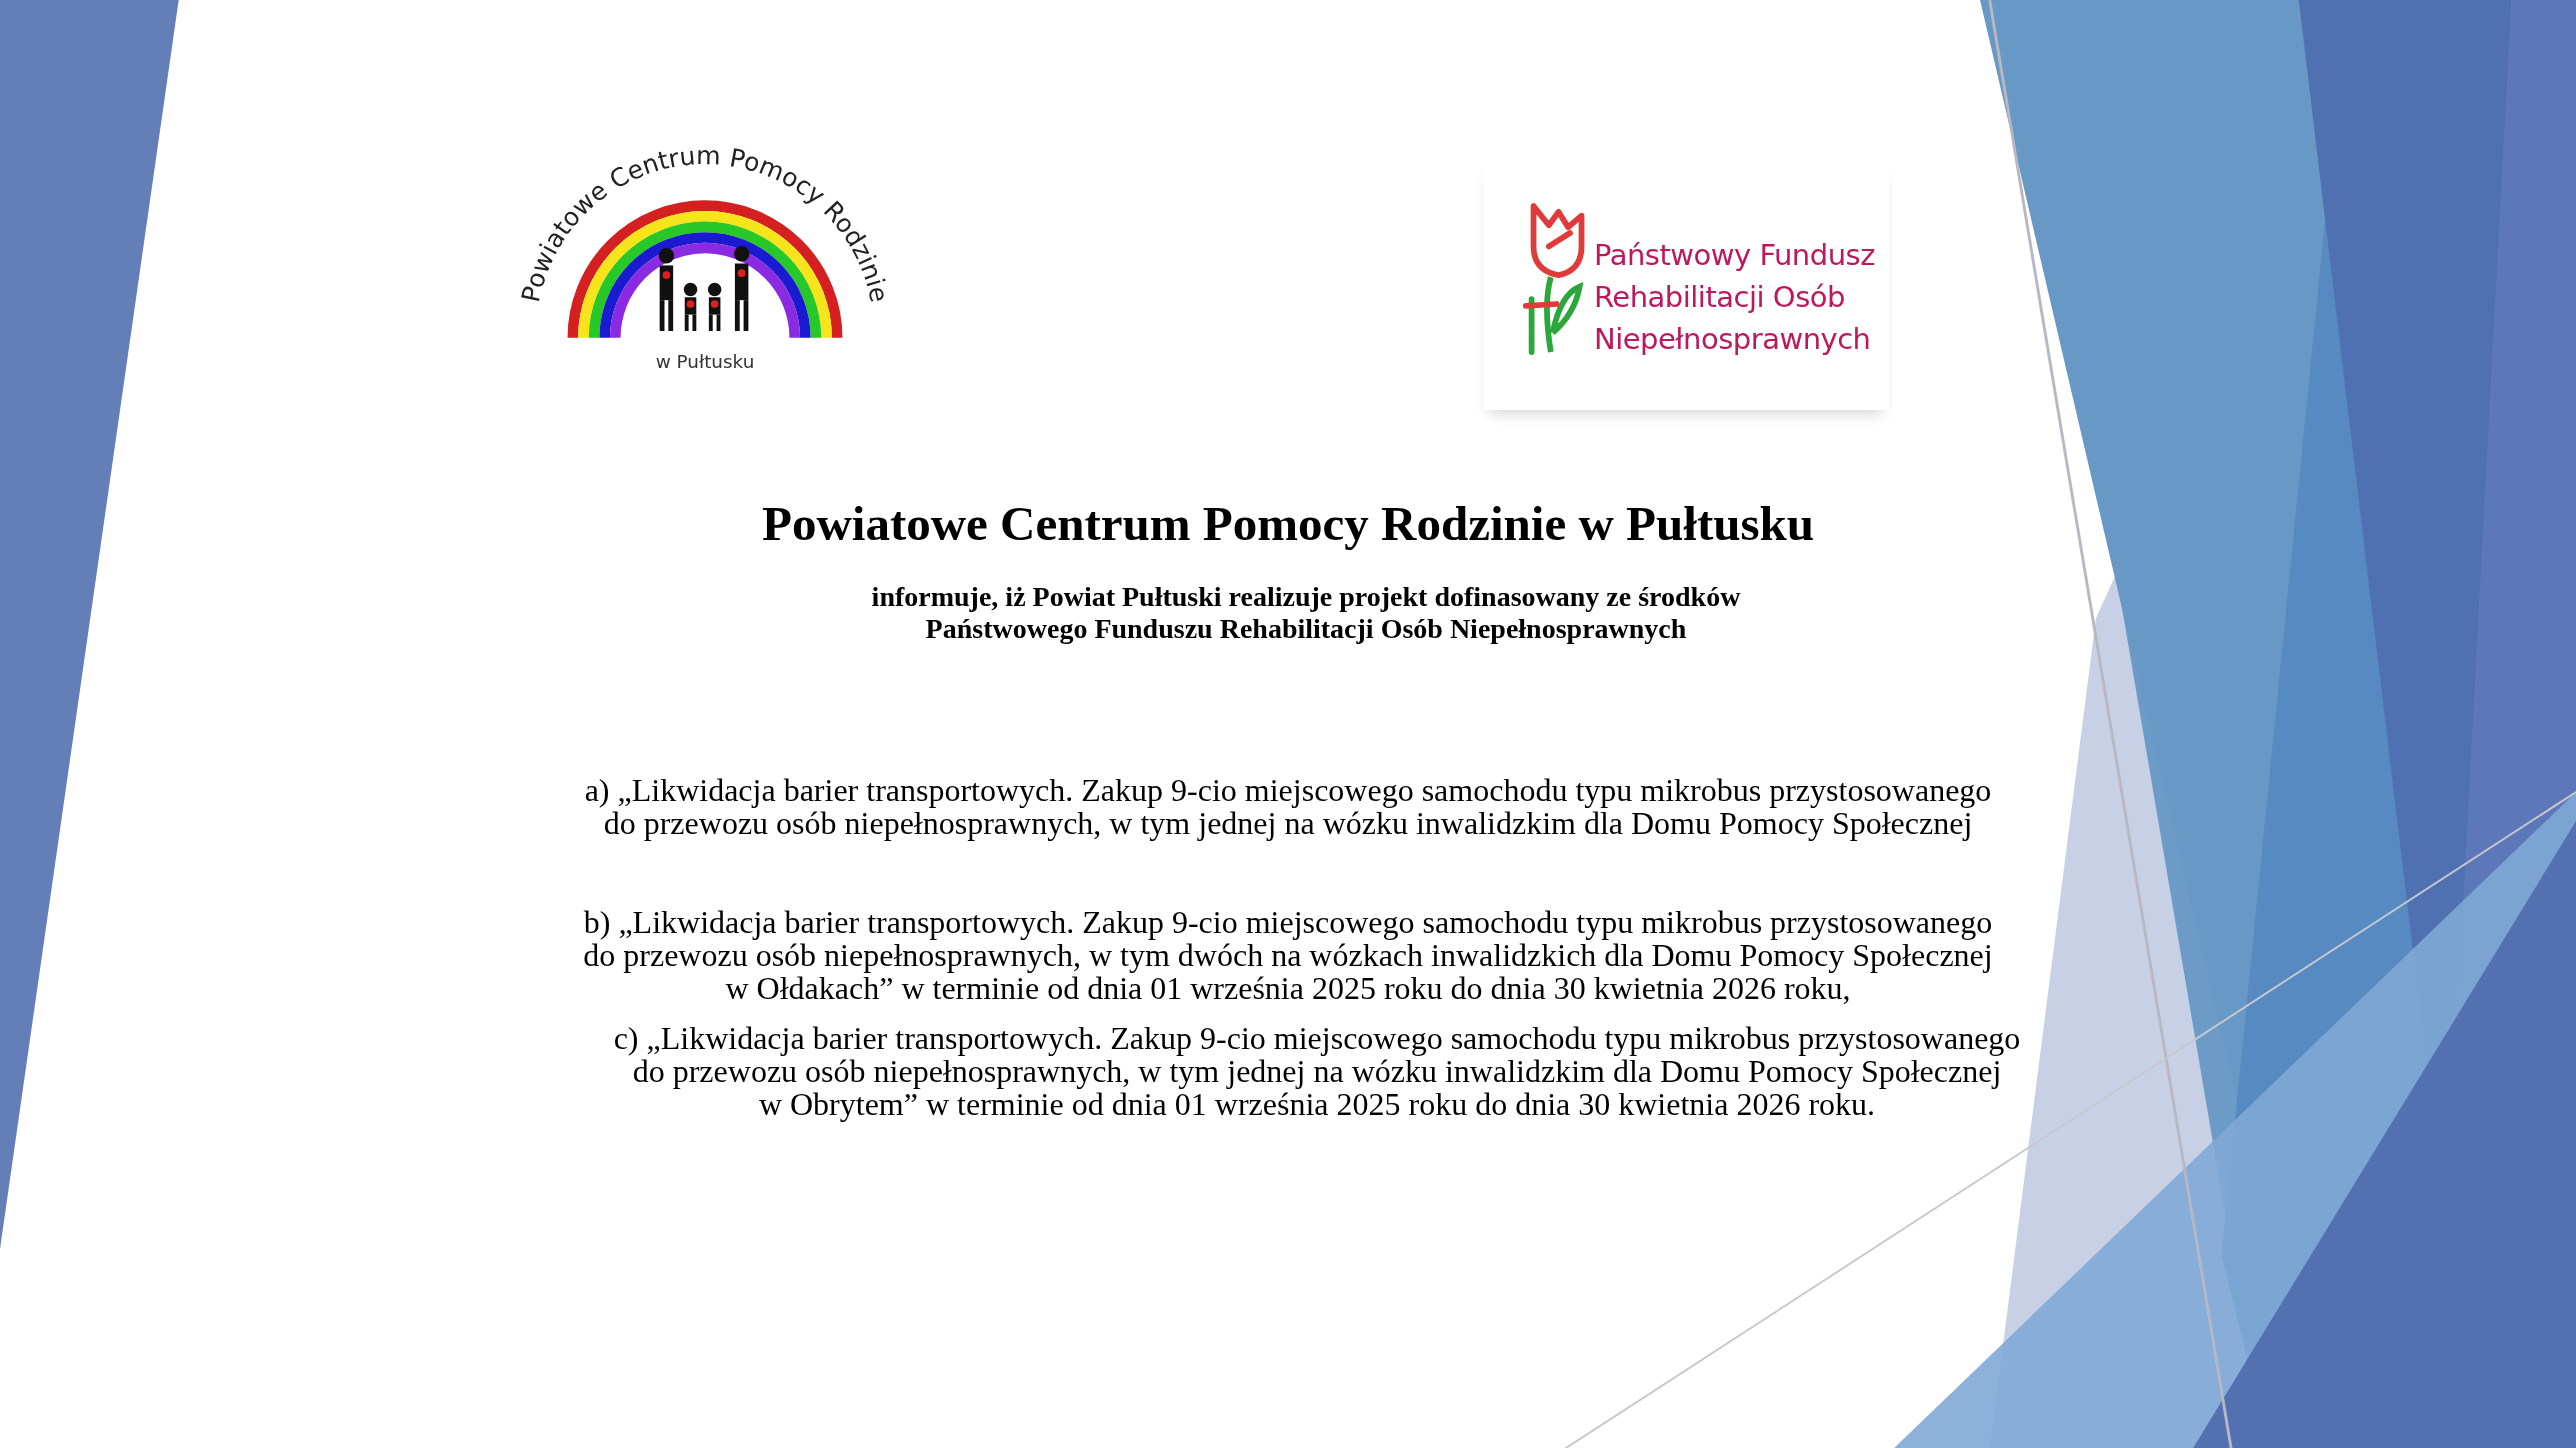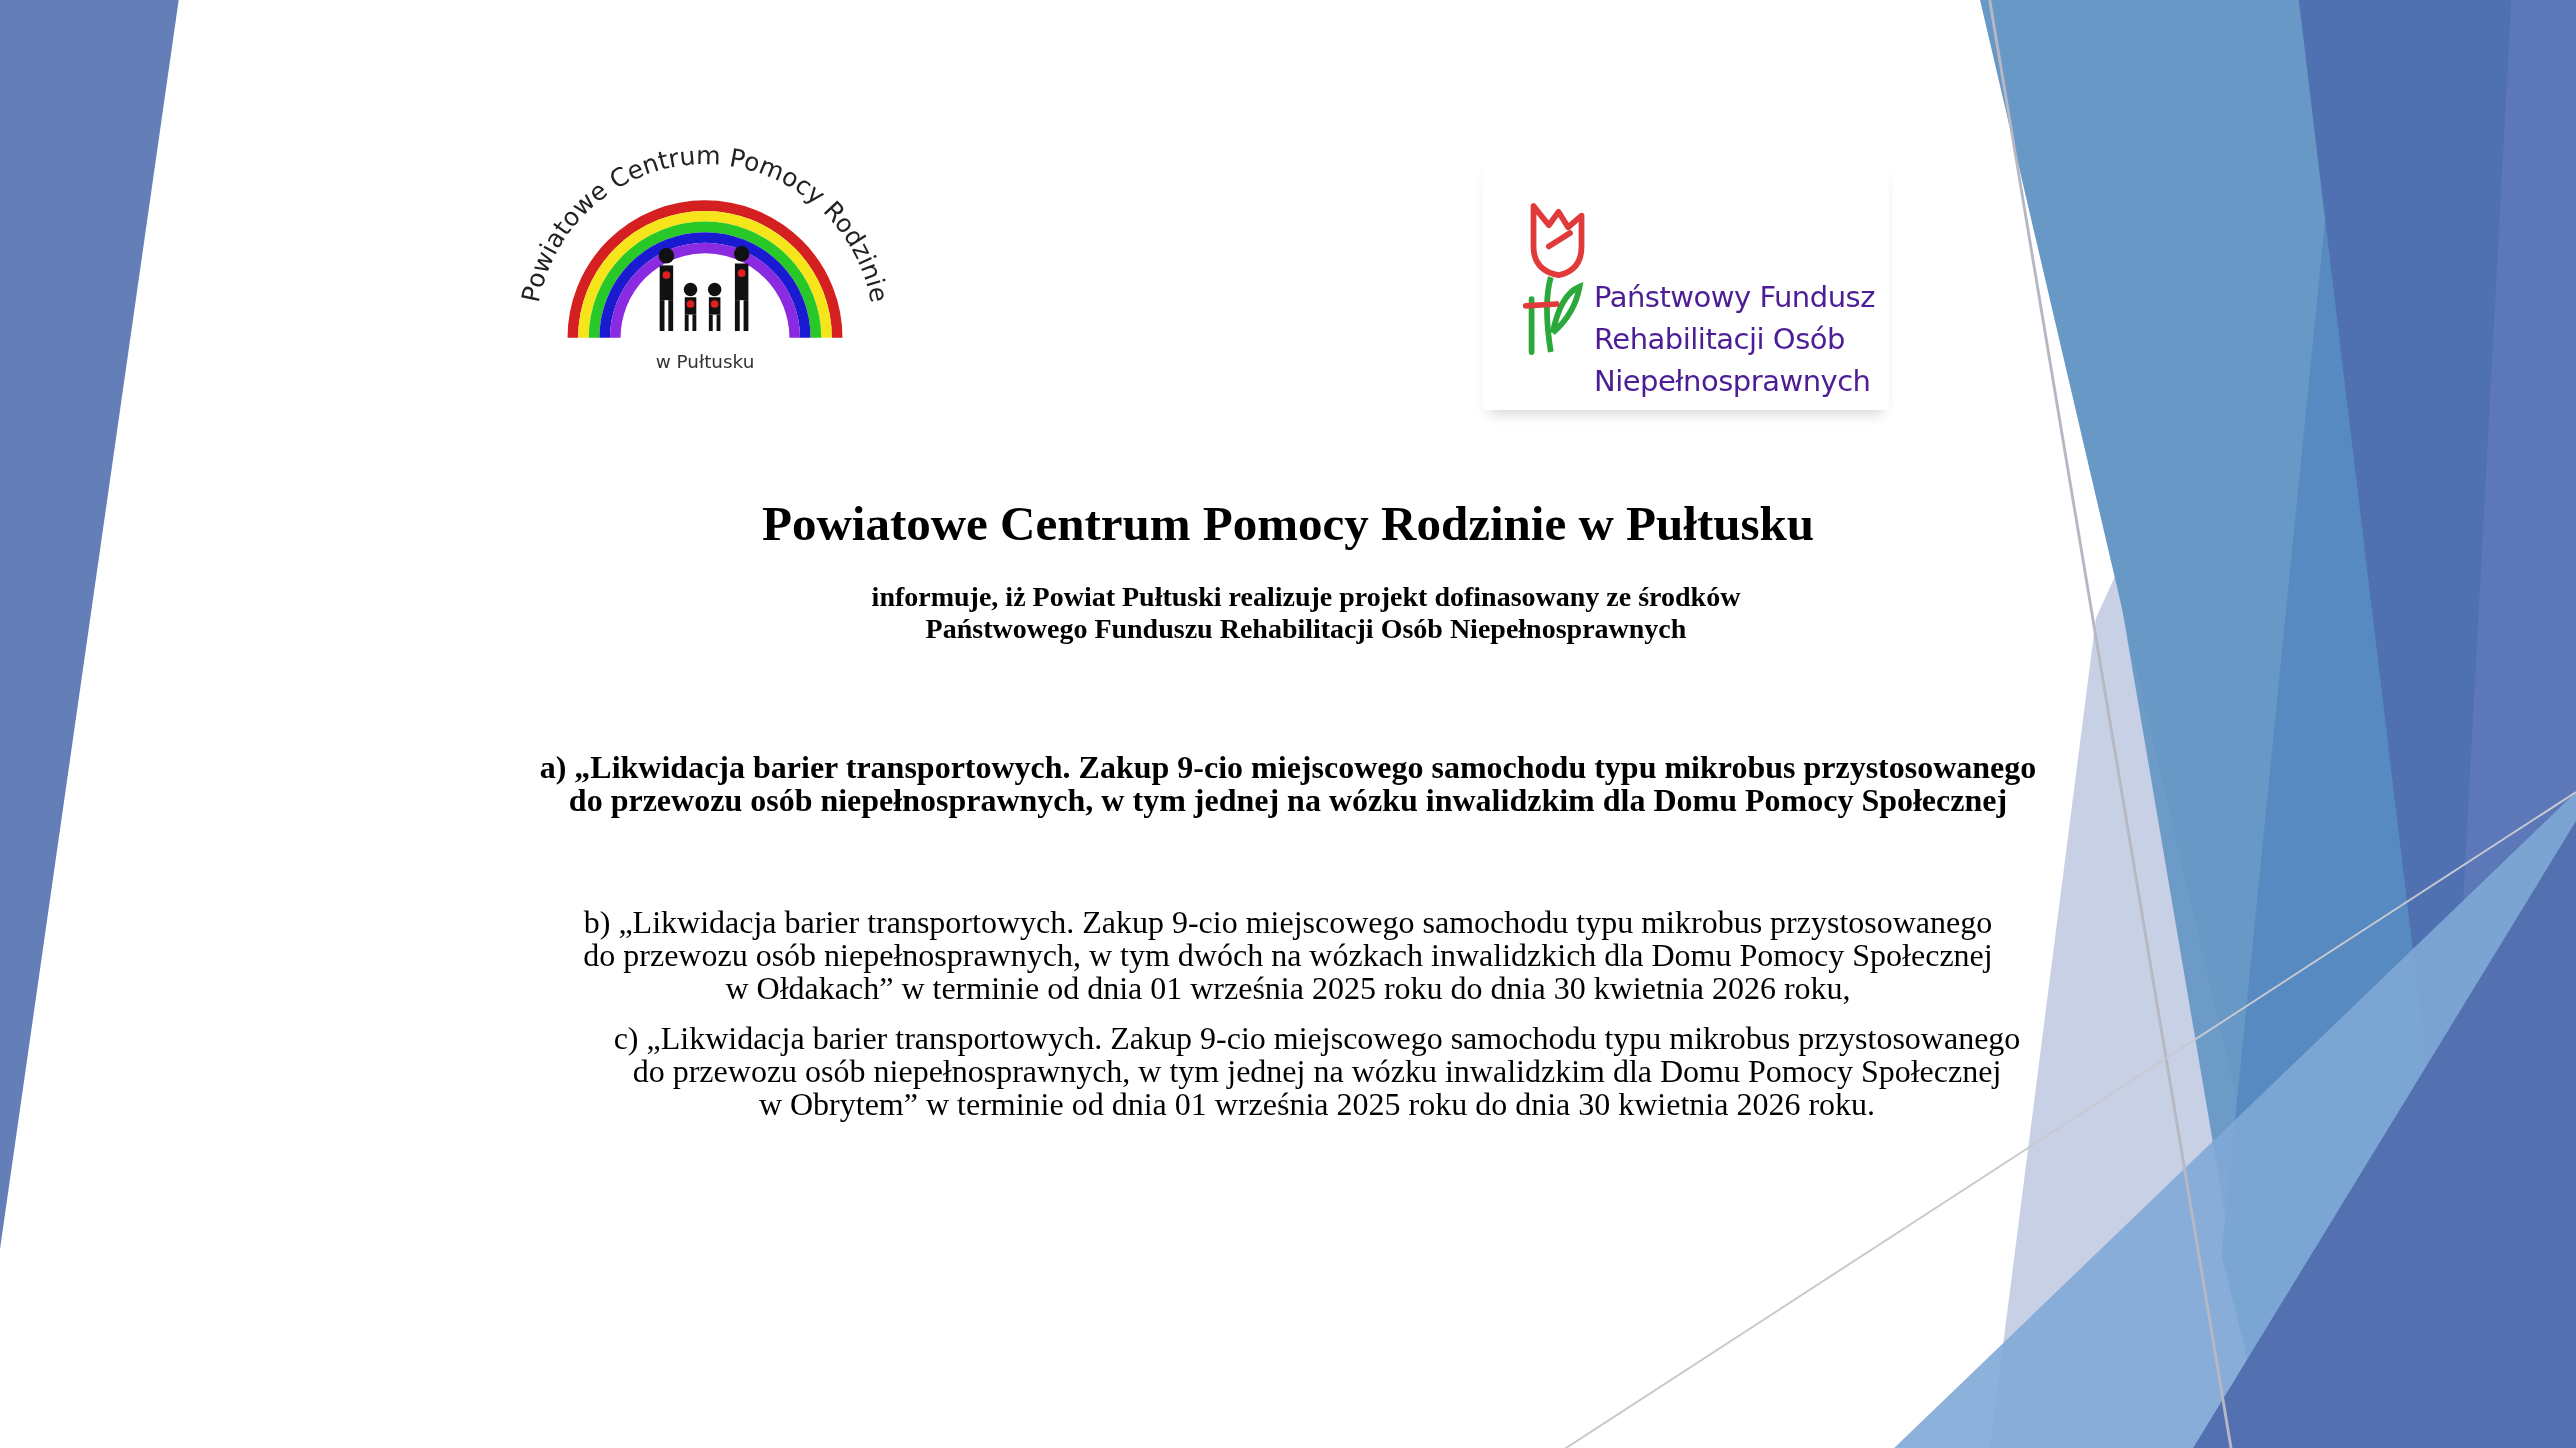--- a/index.html
+++ b/index.html
@@ -1,21 +1,21 @@
 <!DOCTYPE html>
 <html><head>
 <meta charset="utf-8">
 <style>
   html, body { margin:0; padding:0; }
   body { width:2576px; height:1449px; position:relative; overflow:hidden; background:#ffffff; font-family:"Liberation Serif", serif; }
   #bg { position:absolute; left:0; top:0; width:2576px; height:1449px; z-index:0; }
   .logo { position:absolute; z-index:2; }
   #logo-pcpr { left:507px; top:140px; width:396px; height:246px; background:#fff; box-shadow:0 0 17.4px 5.8px rgba(255,255,255,0.9); }
   #logo-pfron { left:1483px; top:159px; width:406px; height:251px; background:#fff; box-shadow:0 9.7px 13.5px -5.8px rgba(0,0,0,0.18); }
-  .pfron-text { position:absolute; left:111px; top:75px; font-family:"DejaVu Sans", sans-serif; color:#4c1d95; font-size:29px; line-height:42px; letter-spacing:-0.5px;margin-top:42px; }
+  .pfron-text { position:absolute; left:111px; top:75px; font-family:"DejaVu Sans", sans-serif; color:#be185d; font-size:29px; line-height:42px; letter-spacing:-0.5px; }
   .pfron-text div { white-space:nowrap; }
   .pcpr-sub { position:absolute; left:0; width:396px; top:211px; text-align:center; font-family:"DejaVu Sans", sans-serif; font-size:18.4px; color:#333; }
   #content { position:absolute; left:0; top:0; width:2576px; height:1449px; z-index:3; }
   .title { position:absolute; left:0; width:2576px; top:495px; text-align:center; font-weight:bold; font-size:49px; color:#000; }
   .intro { position:absolute; left:0; width:2576px; top:581px; text-align:center; font-weight:bold; font-size:28px; line-height:32px; color:#000; }
   .intro div { white-space:nowrap;margin-left:36px; }
   .item { position:absolute; left:0; width:2576px; text-align:center; font-size:32px; line-height:33px; color:#000; }
   .item div { white-space:nowrap; }
 </style>
 </head>
@@ -97,21 +97,21 @@
   </div>
 </div>
 
 <div id="content">
   <div class="title">Powiatowe Centrum Pomocy Rodzinie w Pułtusku</div>
   <div class="intro">
     <div>informuje, iż Powiat Pułtuski realizuje projekt dofinasowany ze środków</div>
     <div>Państwowego Funduszu Rehabilitacji Osób Niepełnosprawnych</div>
   </div>
 
-  <div class="item" style="top:751px;font-weight:bold;">
+  <div class="item" style="top:774px;">
     <div>a) „Likwidacja barier transportowych. Zakup 9-cio miejscowego samochodu typu mikrobus przystosowanego</div>
     <div>do przewozu osób niepełnosprawnych, w tym jednej na wózku inwalidzkim dla Domu Pomocy Społecznej</div>
   </div>
   <div class="item" style="top:906px;">
     <div>b) „Likwidacja barier transportowych. Zakup 9-cio miejscowego samochodu typu mikrobus przystosowanego</div>
     <div>do przewozu osób niepełnosprawnych, w tym dwóch na wózkach inwalidzkich dla Domu Pomocy Społecznej</div>
     <div>w Ołdakach” w terminie od dnia 01 września 2025 roku do dnia 30 kwietnia 2026 roku,</div>
   </div>
   <div class="item" style="top:1022px;padding-left:29px;">
     <div>c) „Likwidacja barier transportowych. Zakup 9-cio miejscowego samochodu typu mikrobus przystosowanego</div>

